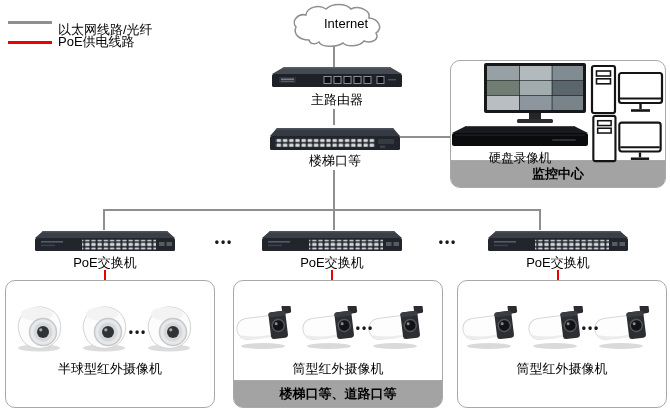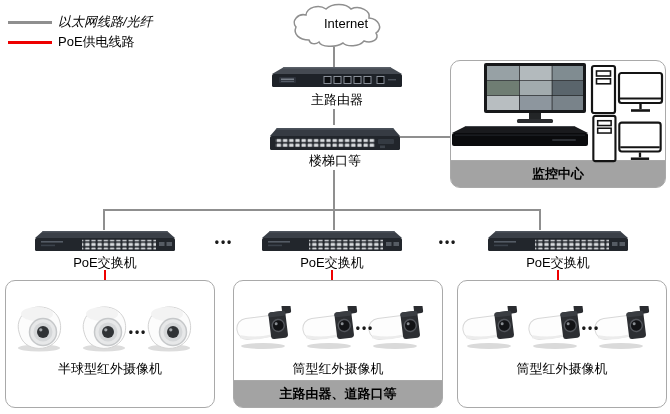--- a/index.html
+++ b/index.html
@@ -124,21 +124,21 @@
         <circle cx="42.5" cy="21" r="6" fill="#121316" stroke="#53565c" stroke-width="1.4"></circle>
         <circle cx="40.6" cy="19" r="1.5" fill="#888c91"></circle>
       </g>
     </symbol>
   </defs>
 </svg>
 
 <div class="stage">
 
   <div class="legend-swatch" style="left:8px;top:21px;background:#8f8f8f;"></div>
-  <div class="lbl" style="left:58px;top:14px;text-align:center;font-style:italic;">以太网线路/光纤</div>
+  <div class="lbl" style="left:58px;top:22px;text-align:center;">以太网线路/光纤</div>
   <div class="legend-swatch" style="left:8px;top:41px;background:#ee0000;"></div>
   <div class="lbl" style="left:58px;top:34px;text-align:left;">PoE供电线路</div>
 
   <svg class="dev" style="left:288px;top:3px;" width="96" height="46">
       <use href="#sym-cloud"></use>
     </svg>
   <div class="lbl" style="left:296px;top:16px;width:80px;margin-left:10px;">Internet</div>
 
   <div class="vline" style="left:333px;top:47px;width:2px;height:20px;"></div>
   <div class="vline" style="left:333px;top:109px;width:2px;height:16px;"></div>
@@ -160,20 +160,21 @@
 
   <div class="gbox" style="left:450px;top:60px;width:216px;height:128px;">
     <div class="gbar">监控中心</div>
   </div>
   <svg class="dev" style="left:484px;top:63px;" width="102" height="62">
       <use href="#sym-monitor"></use>
     </svg>
   <svg class="dev" style="left:452px;top:124px;" width="136" height="26">
       <use href="#sym-nvr"></use>
     </svg>
+  <div class="lbl" style="left:455px;top:150px;width:130px;font-size:12.5px;">硬盘录像机</div>
   <svg class="dev" style="left:590px;top:64px;" width="74" height="52">
       <use href="#sym-pc"></use>
     </svg>
   <svg class="dev" style="left:590px;top:114px;" width="74" height="50">
       <use href="#sym-pc"></use>
     </svg>
 
   <svg class="dev" style="left:35px;top:228px;" width="140" height="26">
       <use href="#sym-switch"></use>
     </svg>
@@ -218,21 +219,21 @@
   <svg class="dev" style="left:78px;top:302px;" width="54" height="50">
       <use href="#sym-dome"></use>
     </svg>
   <svg class="dev" style="left:143px;top:302px;" width="54" height="50">
       <use href="#sym-dome"></use>
     </svg>
   <div class="dots" style="left:118px;top:326px;width:40px;">•••</div>
 
   <div class="gbox" style="left:233px;top:280px;width:210px;height:128px;">
     <div class="lbl" style="left:0;right:0;bottom:30px;">筒型红外摄像机</div>
-    <div class="gbar">主路由器、道路口等</div>
+    <div class="gbar">楼梯口等、道路口等</div>
   </div>
   <svg class="dev" style="left:236px;top:306px;" width="60" height="44">
       <use href="#sym-bullet"></use>
     </svg>
   <svg class="dev" style="left:302px;top:306px;" width="60" height="44">
       <use href="#sym-bullet"></use>
     </svg>
   <svg class="dev" style="left:368px;top:306px;" width="60" height="44">
       <use href="#sym-bullet"></use>
     </svg>

